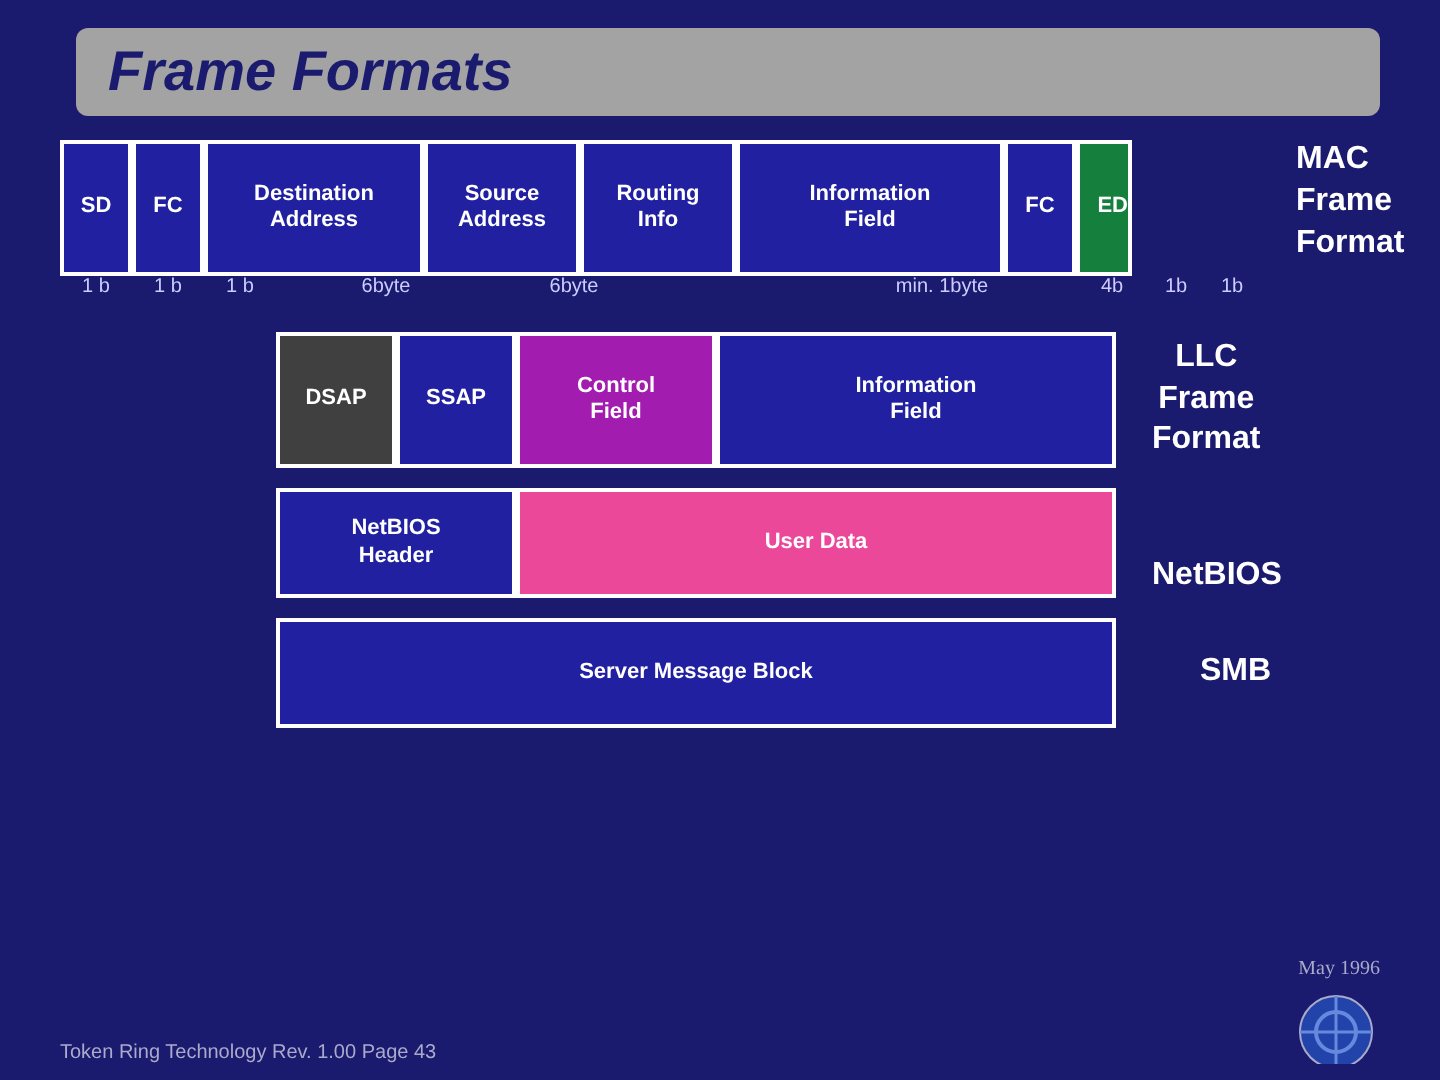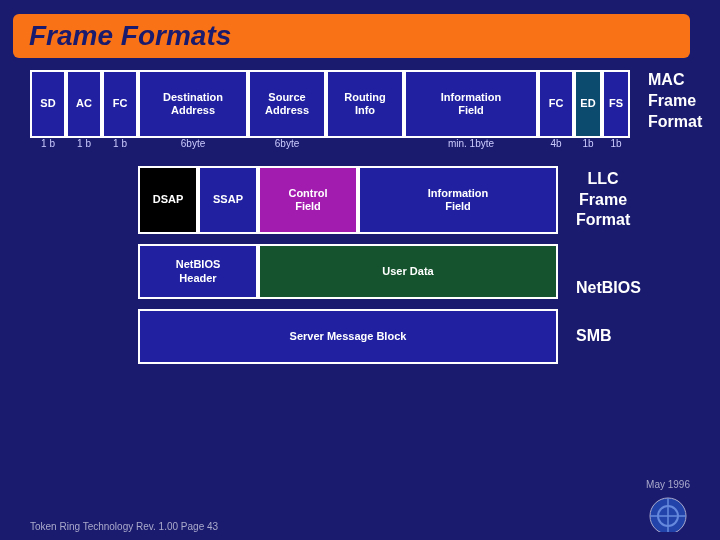--- a/index.html
+++ b/index.html
@@ -9,23 +9,23 @@
       background: #1a1a6e;
       font-family: Arial, sans-serif;
       overflow: hidden;
       position: relative;
     }
 
     
     .title-bar {
       position: absolute;
       top: 14px;
-      left: 13px;
+      left: 38px;
       right: 30px;
-      background: #f97316;
+      background: #a3a3a3;
       border-radius: 6px;
       padding: 6px 16px;
     }
     .title-text {
       font-size: 28px;
       font-weight: bold;
       font-style: italic;
       color: #1a1a6e;
     }
 
@@ -70,21 +70,22 @@
     .cell-info {
       width: 134px;
       background: #2020a0;
     }
     .cell-fc {
       width: 36px;
       background: #2020a0;
     }
     .cell-ed {
       width: 28px;
-      background: #0c4a6e;
+      background: #15803d;
+      align-items: flex-end;
     }
     .cell-fs {
       width: 28px;
       background: #2020a0;
     }
 
     .mac-label {
       color: white;
       font-size: 12px;
       font-weight: bold;
@@ -94,21 +95,21 @@
       flex-direction: column;
       justify-content: center;
     }
     .sub-cell {
       color: #ccccff;
       font-size: 10px;
       text-align: center;
     }
     .llc-dsap {
       width: 60px;
-      background: #000000;
+      background: #404040;
     }
     .llc-ssap {
       width: 60px;
       background: #2020a0;
     }
     .llc-control {
       width: 100px;
       background: #a21caf;
     }
     .llc-info {
@@ -126,21 +127,21 @@
       flex-direction: column;
       justify-content: center;
       text-align: center;
     }
     .netbios-header {
       width: 120px;
       background: #2020a0;
     }
     .netbios-data {
       width: 300px;
-      background: #14532d;
+      background: #ec4899;
     }
 
     .netbios-label {
       color: white;
       font-size: 12px;
       font-weight: bold;
       line-height: 1.3;
       margin-left: 8px;
       display: flex;
       flex-direction: column;
@@ -193,45 +194,39 @@
 
 <div class="content">
 
   <div style="display:flex; align-items:flex-start; margin-bottom: 2px;">
     <div style="display:flex; flex-direction:column;">
       <div style="display:flex; height:68px;">
         <div class="cell cell-small">
           <span>SD</span>
         </div>
         <div class="cell cell-small">
-          <span>AC</span>
-        </div>
-        <div class="cell cell-small">
           <span>FC</span>
         </div>
         <div class="cell cell-dest">
           <span>Destination<br>Address</span>
         </div>
         <div class="cell cell-src">
           <span>Source<br>Address</span>
         </div>
         <div class="cell cell-routing">
           <span>Routing<br>Info</span>
         </div>
         <div class="cell cell-info">
           <span>Information<br>Field</span>
         </div>
         <div class="cell cell-fc">
           <span>FC</span>
         </div>
         <div class="cell cell-ed">
           <span>ED</span>
-        </div>
-        <div class="cell cell-fs">
-          <span>FS</span>
         </div>
       </div>
 
       <div style="display:flex; height:16px; margin-bottom:10px;">
         <div class="sub-cell" style="width:36px;">1 b</div>
         <div class="sub-cell" style="width:36px;">1 b</div>
         <div class="sub-cell" style="width:36px;">1 b</div>
         <div class="sub-cell" style="width:110px;">6byte</div>
         <div class="sub-cell" style="width:78px;">6byte</div>
         <div class="sub-cell" style="width:78px;"></div>
@@ -273,37 +268,37 @@
       </div>
       <div class="cell netbios-data">
         <span>User Data</span>
       </div>
     </div>
     <div class="side-label netbios-label" style="padding-left:10px; white-space:nowrap;">
       NetBIOS
     </div>
   </div>
 
-  <div style="display:flex; align-items:center; margin-left:108px;">
+  <div style="display:flex; align-items:center; margin-left:108px;gap:24px;">
     <div style="display:flex; height:55px;">
       <div class="cell smb-block">
         <span>Server Message Block</span>
       </div>
     </div>
     <div class="side-label smb-label" style="padding-left:10px; white-space:nowrap;">
       SMB
     </div>
   </div>
 
 </div>
 
 <div class="footer">
   <span class="footer-text">Token Ring Technology  Rev. 1.00  Page  43</span>
   <div style="display:flex; flex-direction:column; align-items:flex-end;">
-    <span class="footer-text" style="margin-bottom:4px;">May 1996</span>
+    <span class="footer-text" style="margin-bottom:4px;font-family:Liberation Serif, serif;">May 1996</span>
     <svg width="44" height="38" viewBox="0 0 44 38">
       <circle cx="22" cy="22" r="18" fill="#2244aa" stroke="#aaaacc" stroke-width="1"></circle>
       <circle cx="22" cy="22" r="10" fill="none" stroke="#6688dd" stroke-width="2"></circle>
       <line x1="22" y1="4" x2="22" y2="40" stroke="#6688dd" stroke-width="1.5"></line>
       <line x1="4" y1="22" x2="40" y2="22" stroke="#6688dd" stroke-width="1.5"></line>
     </svg>
   </div>
 </div>
 
 </body></html>

